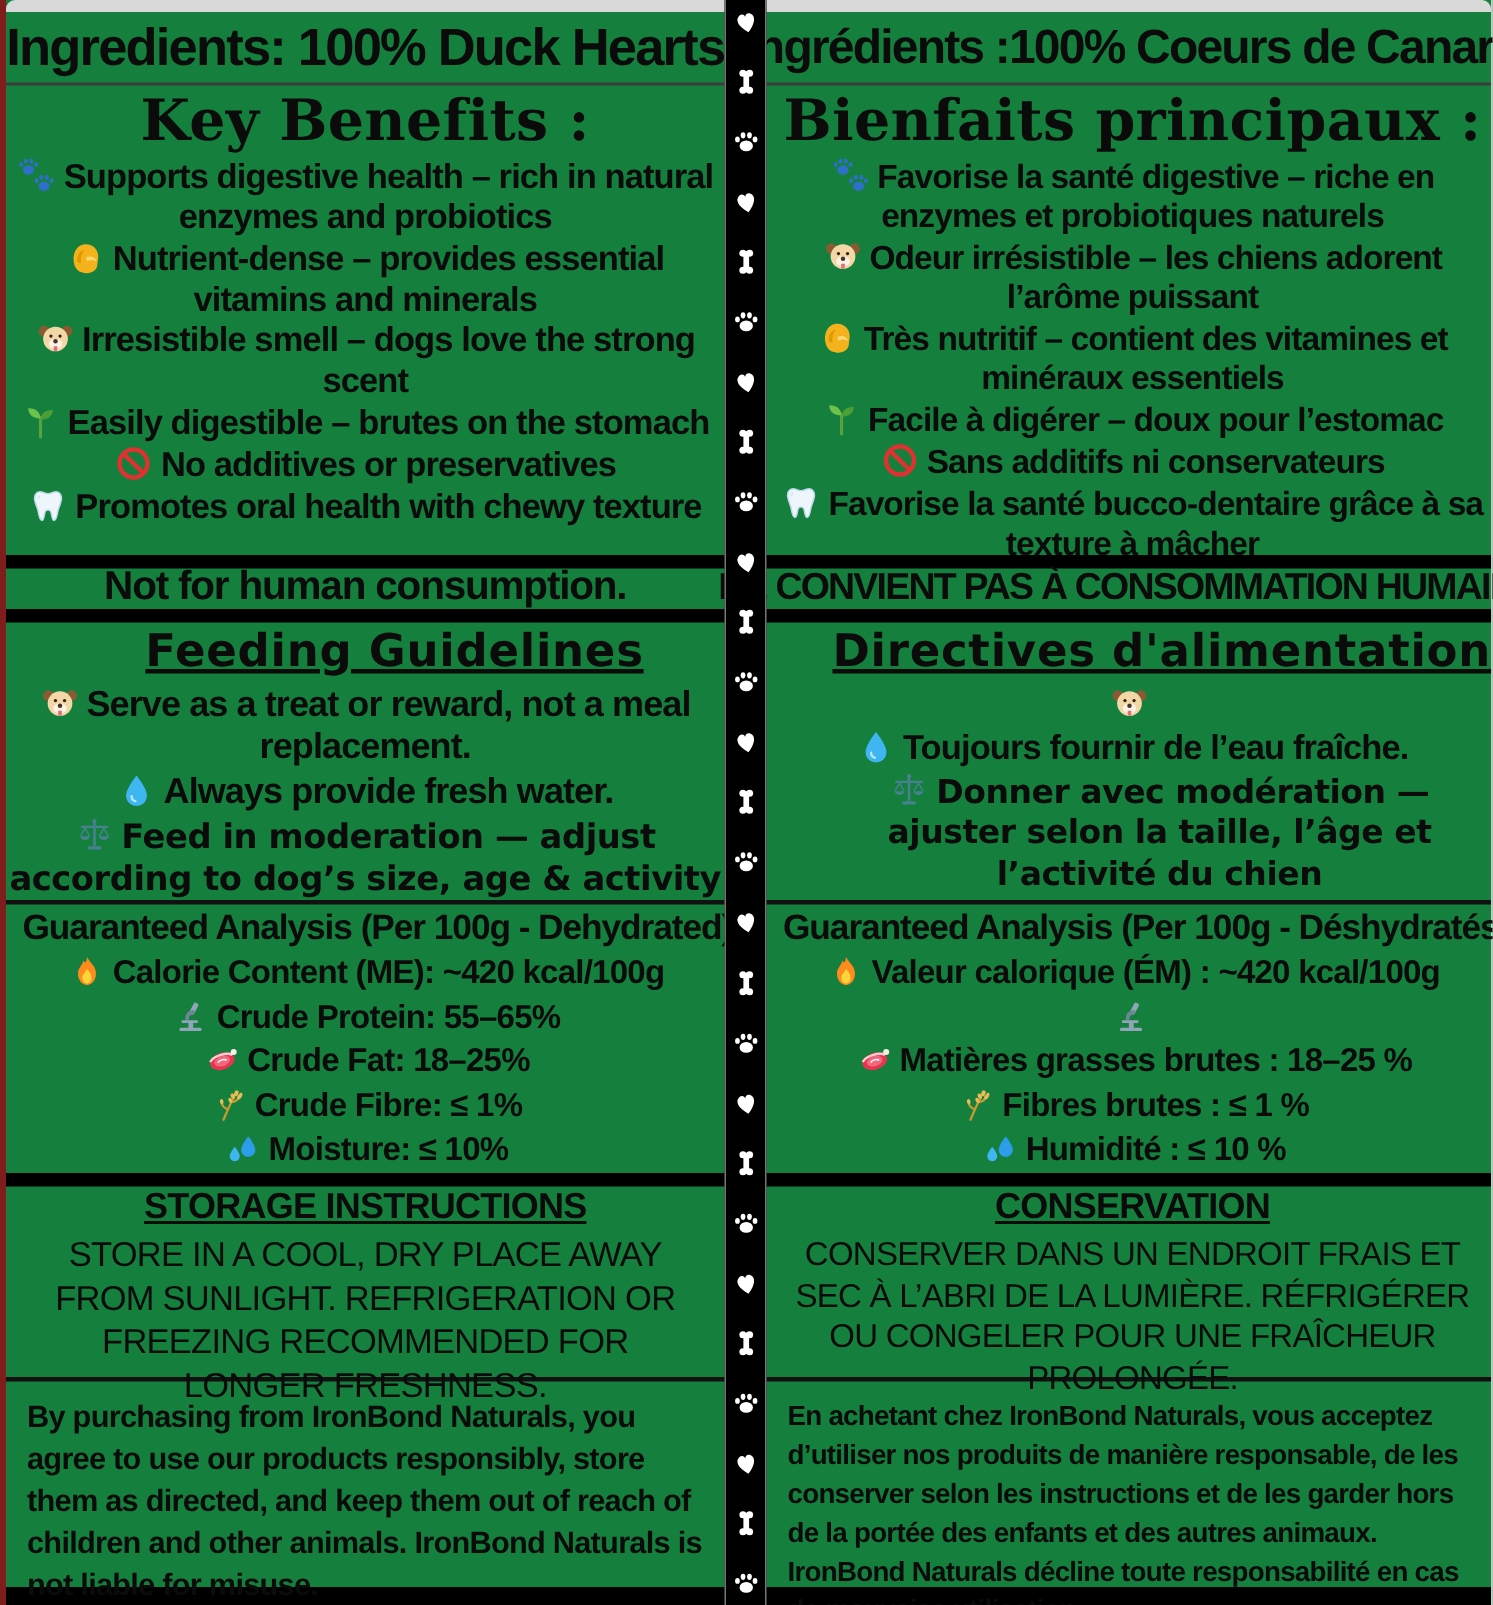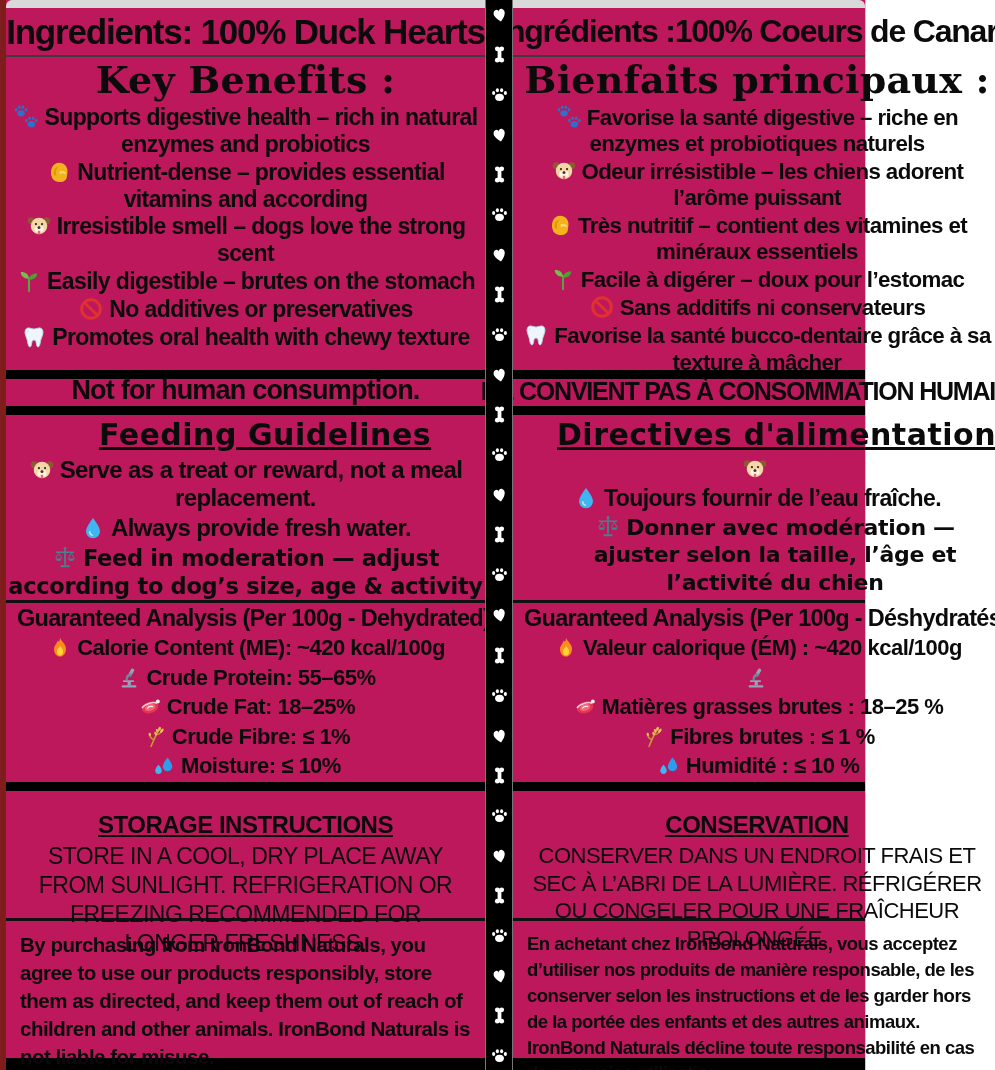--- a/index.html
+++ b/index.html
@@ -1,38 +1,38 @@
 <!DOCTYPE html>
 <html><head>
 <meta charset="utf-8">
 <style>
   html,body{margin:0;padding:0;background:#ffffff;}
   body{font-family:"Liberation Sans",sans-serif;width:995px;height:1070px;overflow:hidden;}
-  .label{position:relative;width:866px;height:1070px;background:#be185d;border-left:6px solid #7f1d1d;border-right:1px solid #c9c9c9;box-sizing:border-box;}
+  .label{position:relative;width:995px;height:1070px;background:#15803d;border-left:4px solid #7f1d1d;border-right:1px solid #c9c9c9;box-sizing:border-box;}
   .top-band{position:absolute;left:0;top:0;width:100%;height:8px;background:#d9d9d9;border-radius:6px 6px 0 0;}
   
   .hline{position:absolute;left:0;width:100%;background:#000;}
   .hl-title{top:55px;height:2px;background:#3c3c3c;}
   .hb-1{top:370px;height:9px;}
   .hb-2{top:406px;height:9px;}
   .hl-2{top:600px;height:3px;background:#111;}
   .hb-3{top:782px;height:9px;}
   .hl-3{top:918px;height:3px;background:#111;}
   .hb-bottom{top:1058px;height:12px;}
   
   .col{position:absolute;top:0;height:1070px;}
   .col-left{left:0;width:479px;}
   .col-right{left:507px;width:488px;}
   .sec{position:absolute;left:0;width:100%;box-sizing:border-box;text-align:center;color:#0b0b0b;}
   .sec-title{top:8px;height:47px;display:flex;align-items:center;justify-content:center;}
   .sec-benefits{top:57px;height:313px;}
   .sec-warning{top:379px;height:27px;display:flex;align-items:flex-end;justify-content:center;}
   .sec-feeding{top:415px;height:185px;}
   .sec-analysis{top:603px;height:179px;padding:2px 4px 0 6px;}
-  .sec-storage{top:791px;height:127px;padding-top:20px;}
+  .sec-storage{top:791px;height:127px;padding-top:0;}
   .sec-disclaimer{top:921px;height:137px;text-align:left;padding:10px 12px 0 14px;}
   
   .t-title{font-weight:700;font-size:35px;letter-spacing:-1.2px;white-space:nowrap;}
   .col-right .t-title{font-size:32px;}
   .t-serif{font-family:"DejaVu Serif",serif;font-weight:700;font-size:38px;letter-spacing:0.2px;margin:2px 0 3px 0;line-height:1.1;}
   .benefit-list,.feed-list,.ana-list{list-style:none;margin:0;padding:0;}
   .benefit-list li{font-weight:700;font-size:23px;letter-spacing:-0.6px;line-height:1.17;margin-bottom:1px;}
   .col-right .benefit-list li{font-size:22.3px;}
   .t-warning{font-weight:700;font-size:27px;letter-spacing:-0.8px;white-space:nowrap;}
   .col-right .t-warning{font-size:25px;letter-spacing:-1.2px;}
@@ -204,21 +204,21 @@
     <div class="sec sec-benefits">
       <div class="t-serif">Key Benefits :</div>
       <ul class="benefit-list">
 
           <li><svg class="ic">
               <use href="#i-paws"></use>
             </svg><span class="t">Supports digestive health – rich in natural enzymes and probiotics</span></li>
 
           <li><svg class="ic">
               <use href="#i-biceps"></use>
-            </svg><span class="t">Nutrient-dense – provides essential vitamins and according</span></li>
+            </svg><span class="t">Nutrient-dense – provides essential vitamins and minerals</span></li>
 
           <li><svg class="ic">
               <use href="#i-dog"></use>
             </svg><span class="t">Irresistible smell – dogs love the strong scent</span></li>
 
           <li><svg class="ic">
               <use href="#i-seed"></use>
             </svg><span class="t">Easily digestible – brutes on the stomach</span></li>
 
           <li><svg class="ic">

